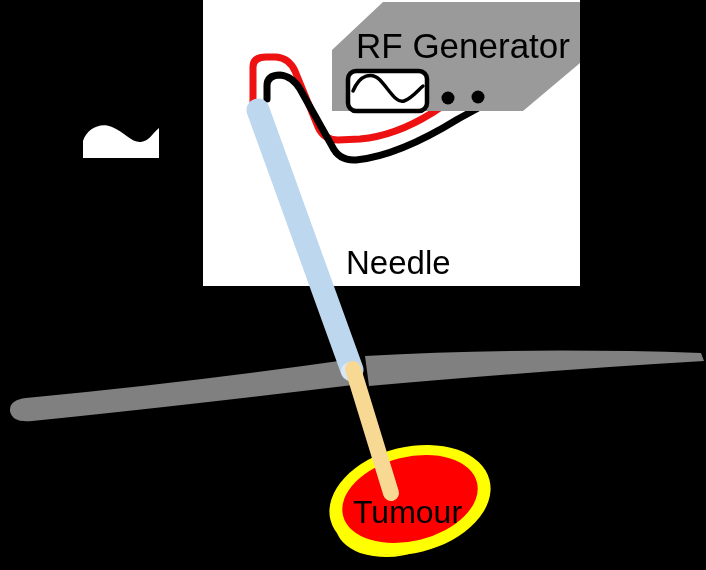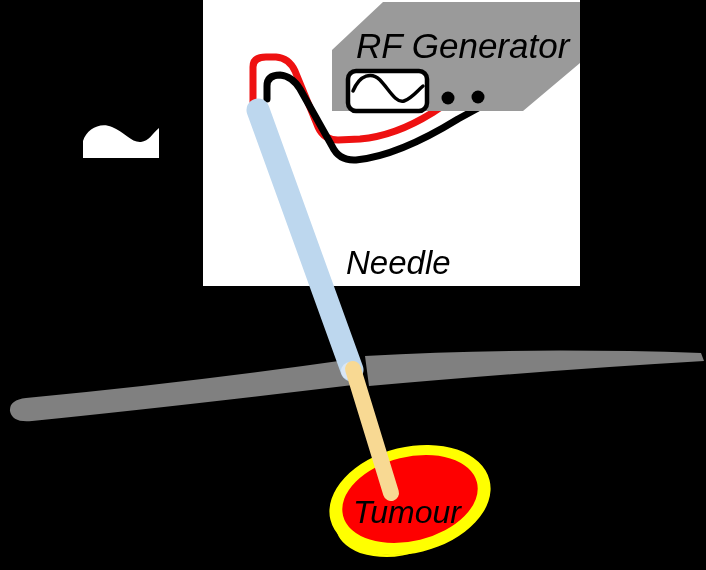--- a/index.html
+++ b/index.html
@@ -1,16 +1,16 @@
 <!DOCTYPE html>
 <html><head>
 <meta charset="utf-8">
 <style>
   html,body{margin:0;padding:0;background:#000;}
-  .stage{position:relative;width:706px;height:570px;overflow:hidden;background:#000;font-style:italic;}
+  .stage{position:relative;width:706px;height:570px;overflow:hidden;background:#000;}
   svg{display:block;}
   text{font-family:"Liberation Sans","DejaVu Sans",sans-serif;}
 </style>
 </head>
 <body>
 
 <div class="stage">
   <svg width="706" height="570" viewBox="0 0 706 570">
 
     <rect x="0" y="0" width="706" height="570" fill="#000000"></rect>

